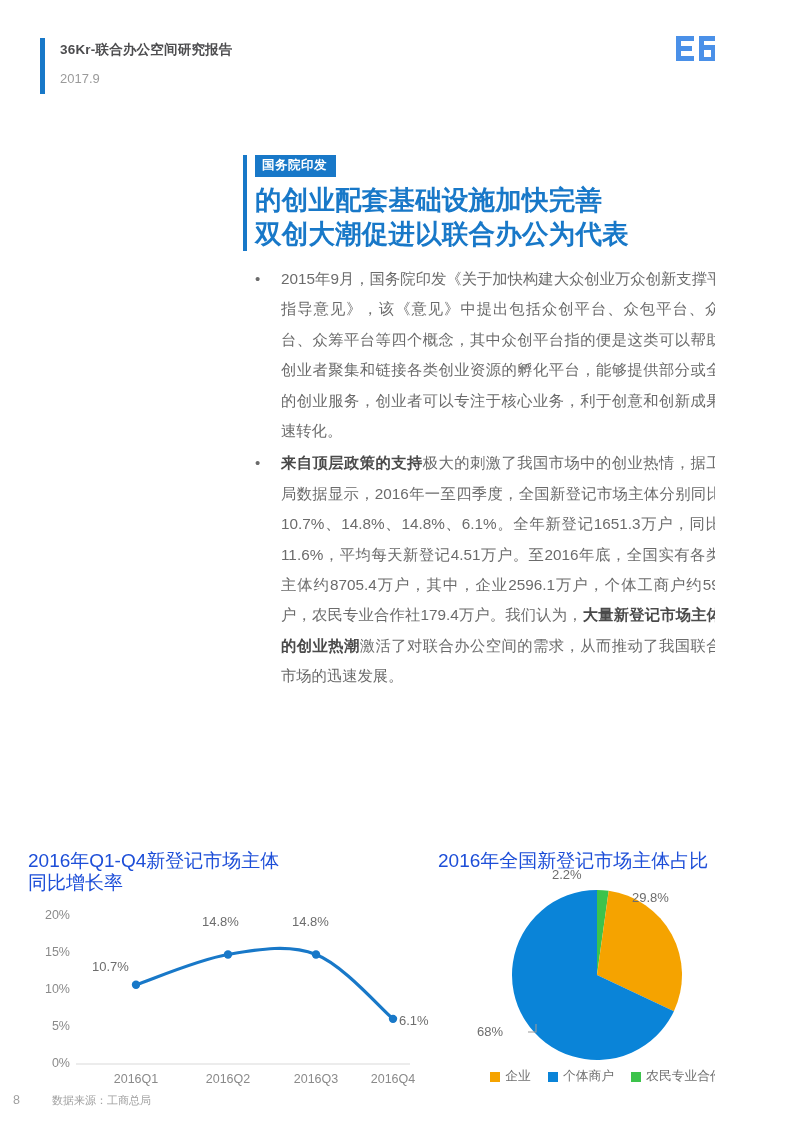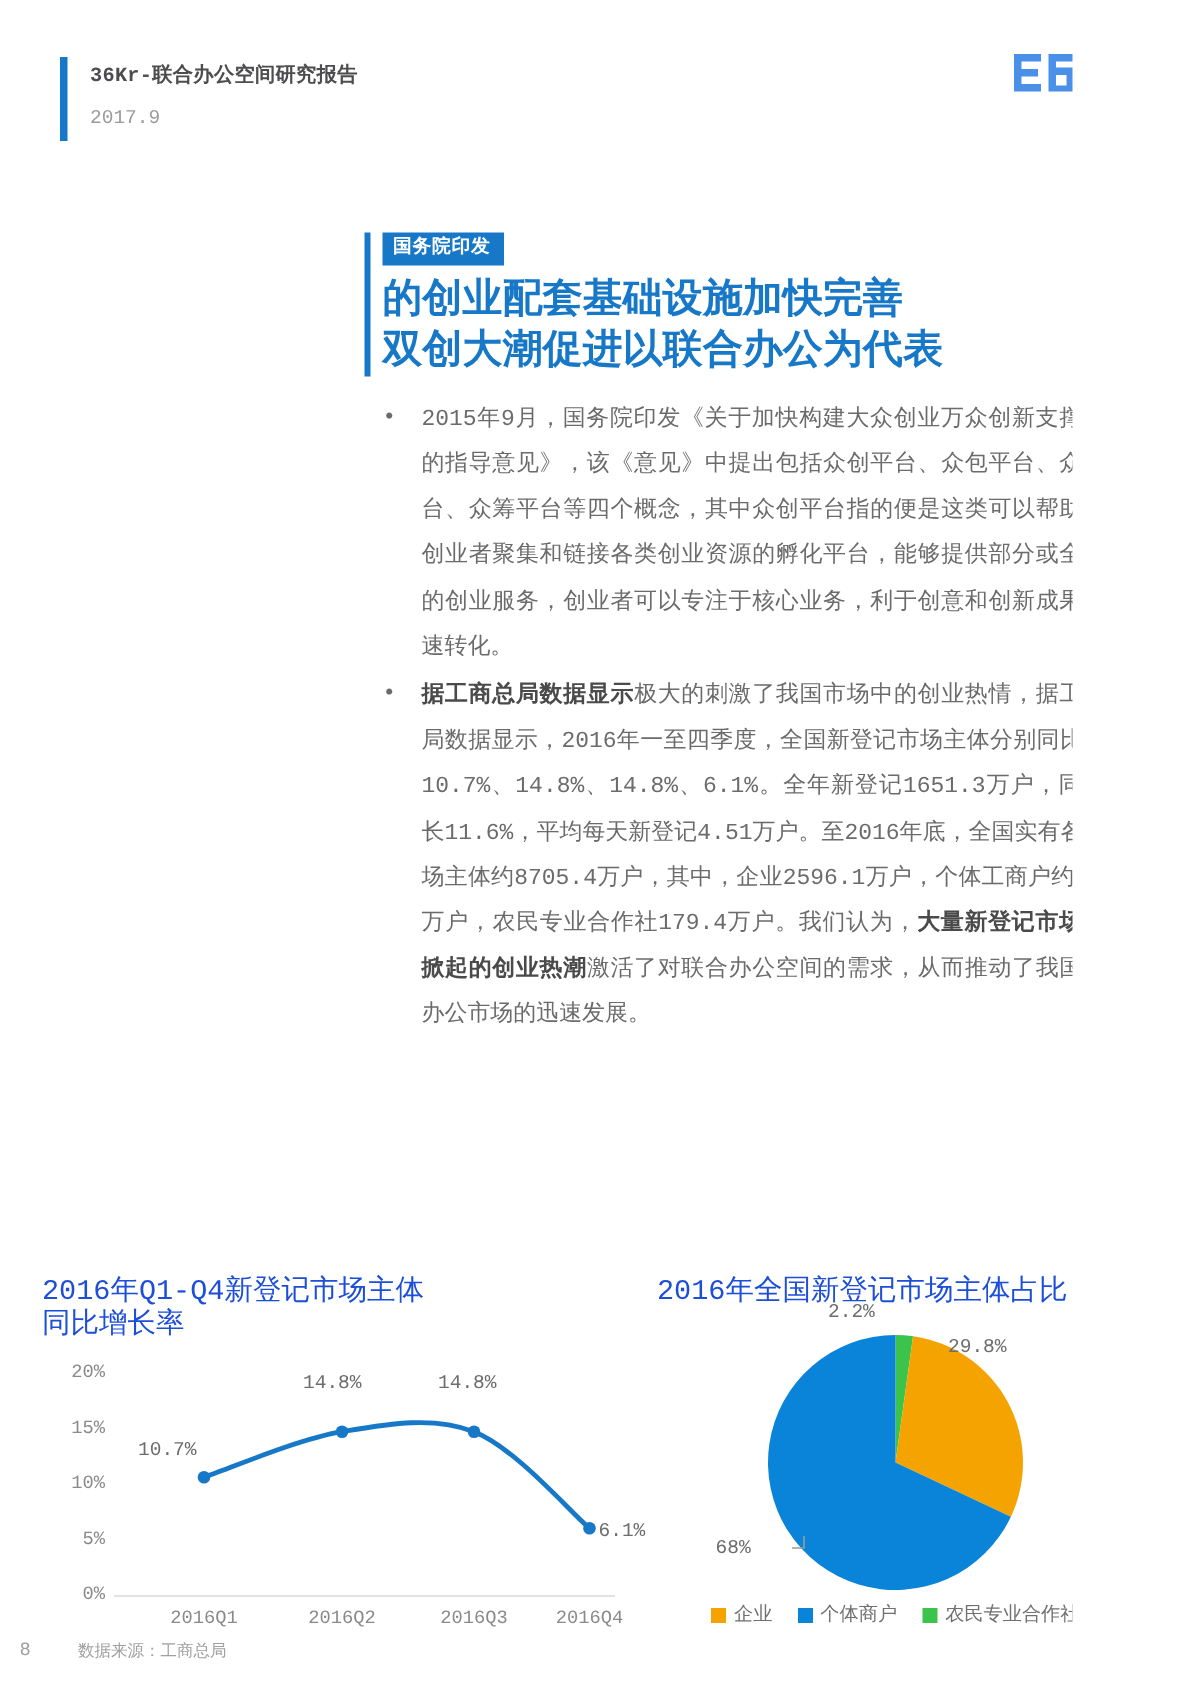--- a/index.html
+++ b/index.html
@@ -11,21 +11,20 @@
   body {
     font-family: "Liberation Sans", "DejaVu Sans", sans-serif;
     color: #58595b;
   }
   .page {
     position: relative;
     width: 715px;
     height: 1123px;
     overflow: hidden;
     background: #ffffff;
-    font-family: Liberation Mono, monospace;
   }
 
   
   .header {
     position: absolute;
     left: 0;
     top: 0;
     width: 794px;
     height: 120px;
   }
@@ -181,21 +180,21 @@
     white-space: nowrap;
   }
   .pt-label {
     position: absolute;
     font-size: 13px;
     color: #6d6d6d;
     white-space: nowrap;
   }
   .pie-legend {
     position: absolute;
-    left: 0;
+    left: 16px;
     top: 218px;
     width: 100%;
     display: flex;
     justify-content: center;
     align-items: center;
     gap: 17px;
     font-size: 12.8px;
     color: #707070;
   }
   .legend-item {
@@ -265,21 +264,21 @@
     <div class="title-block">
       <span class="tag">国务院印发</span>
       <div class="headline">
         <div>的创业配套基础设施加快完善</div>
         <div>双创大潮促进以联合办公为代表</div>
       </div>
     </div>
 
     <div class="bullets">
       <div class="bullet" id="bullet-0"><span>2015年9月，国务院印发《关于加快构建大众创业万众创新支撑平台的指导意见》，该《意见》中提出包括众创平台、众包平台、众扶平台、众筹平台等四个概念，其中众创平台指的便是这类可以帮助广大创业者聚集和链接各类创业资源的孵化平台，能够提供部分或全方位的创业服务，创业者可以专注于核心业务，利于创意和创新成果的快速转化。</span></div>
-      <div class="bullet" id="bullet-1"><b>据工商总局数据显示</b><span>极大的刺激了我国市场中的创业热情，据工商总局数据显示，2016年一至四季度，全国新登记市场主体分别同比增长10.7%、14.8%、14.8%、6.1%。全年新登记1651.3万户，同比增长11.6%，平均每天新登记4.51万户。至2016年底，全国实有各类市场主体约8705.4万户，其中，企业2596.1万户，个体工商户约5930万户，农民专业合作社179.4万户。我们认为，</span><b>大量新登记市场主体掀起的创业热潮</b><span>激活了对联合办公空间的需求，从而推动了我国联合办公市场的迅速发展。</span></div>
+      <div class="bullet" id="bullet-1"><b>来自顶层政策的支持</b><span>极大的刺激了我国市场中的创业热情，据工商总局数据显示，2016年一至四季度，全国新登记市场主体分别同比增长10.7%、14.8%、14.8%、6.1%。全年新登记1651.3万户，同比增长11.6%，平均每天新登记4.51万户。至2016年底，全国实有各类市场主体约8705.4万户，其中，企业2596.1万户，个体工商户约5930万户，农民专业合作社179.4万户。我们认为，</span><b>大量新登记市场主体掀起的创业热潮</b><span>激活了对联合办公空间的需求，从而推动了我国联合办公市场的迅速发展。</span></div>
     </div>
   </div>
 
   <div class="charts">
 
     <div class="chart-line-wrap">
       <div class="chart-title">2016年Q1-Q4新登记市场主体</div>
       <div class="chart-title">同比增长率</div>
       <div class="plot" id="line-plot" style="height:200px;">
         <svg width="400" height="200" viewBox="0 0 400 200">

